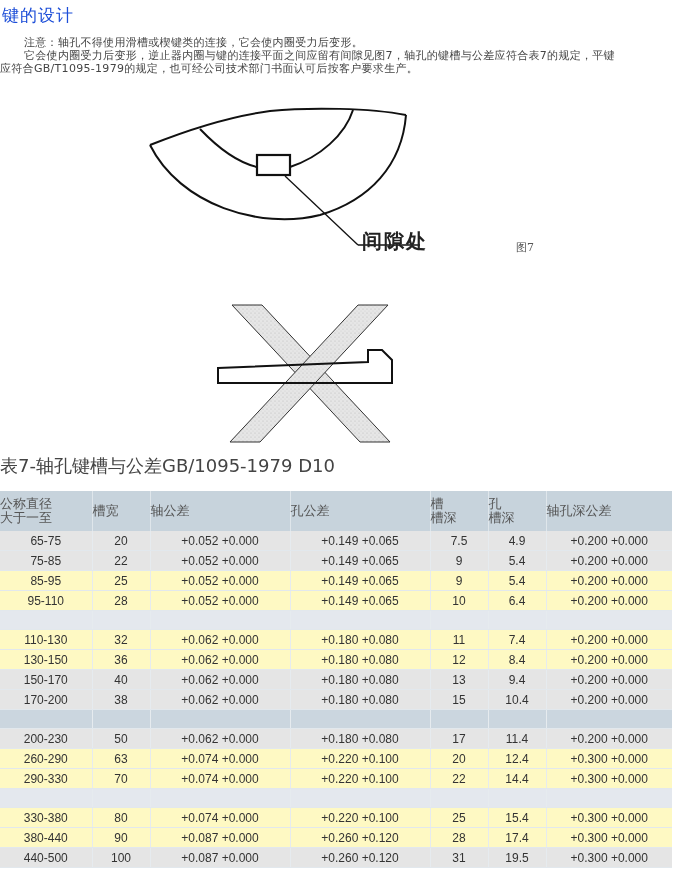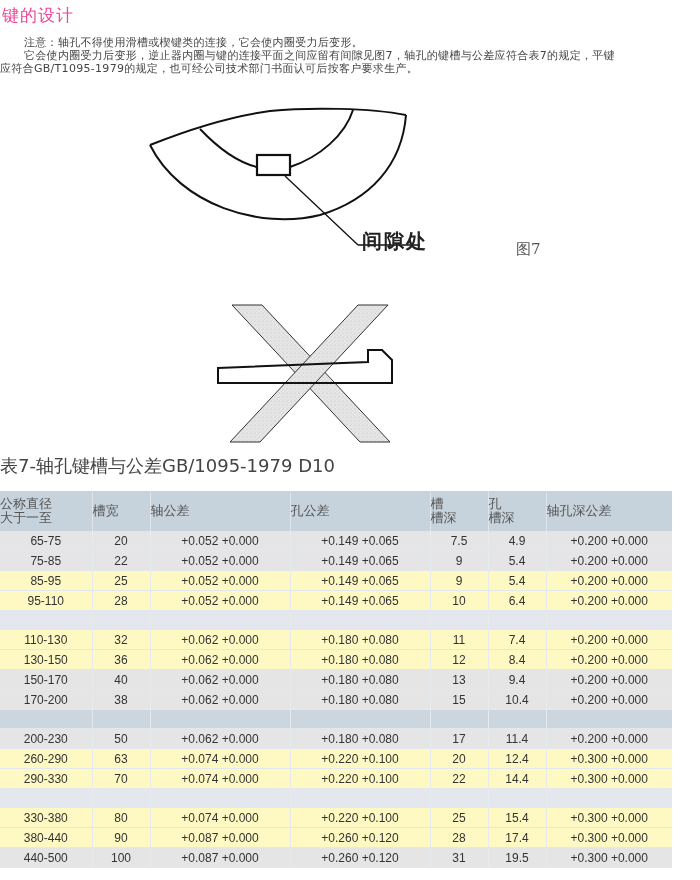--- a/index.html
+++ b/index.html
@@ -1,23 +1,23 @@
 <!DOCTYPE html>
 <html><head>
 <meta charset="utf-8">
 <style>
   html, body { margin:0; padding:0; background:#ffffff; }
   body { width:700px; height:880px; position:relative; overflow:hidden;
          font-family:"DejaVu Sans", sans-serif; color:#333; }
-  .title { position:absolute; left:2px; top:4px; font-size:17px; color:#ec4899; letter-spacing:1px; }
+  .title { position:absolute; left:2px; top:4px; font-size:17px; color:#1d4ed8; letter-spacing:1px; }
   .para { position:absolute; left:0; top:36px; width:700px; font-size:11px; line-height:13px; color:#444; letter-spacing:0.3px; }
   .para div { white-space:nowrap; }
   .indent { padding-left:24px; }
   .fig7 { position:absolute; left:140px; top:95px; }
-  .fig7-label { position:absolute; left:516px; top:240px; font-size:15px; color:#555; font-family:"DejaVu Serif", serif; }
+  .fig7-label { position:absolute; left:516px; top:240px; font-size:11px; color:#555; font-family:"DejaVu Serif", serif; }
   .gap-label { position:absolute; left:362px; top:228px; font-size:20px; color:#222; font-weight:bold; letter-spacing:2px; }
   .fig8 { position:absolute; left:210px; top:300px; }
   .table-title { position:absolute; left:0; top:454px; font-size:18px; color:#444; white-space:nowrap; }
   table { position:absolute; left:0; top:491px; width:672px; border-collapse:collapse;
           font-family:"Liberation Sans", sans-serif; font-size:12px; color:#333; }
   th { background:#c7d3dc; font-weight:normal; font-size:13px; color:#555; height:40px; line-height:14px;
        border-right:1px solid #dfe6eb; text-align:left; padding:0; }
   td { text-align:center; height:19px; padding:0; border-right:1px solid #e6ebef; border-bottom:1px solid #e2e8ed; }
   tr.light td { background:#e5e5e5; }
   tr.dark td { background:#fef9c3; }

